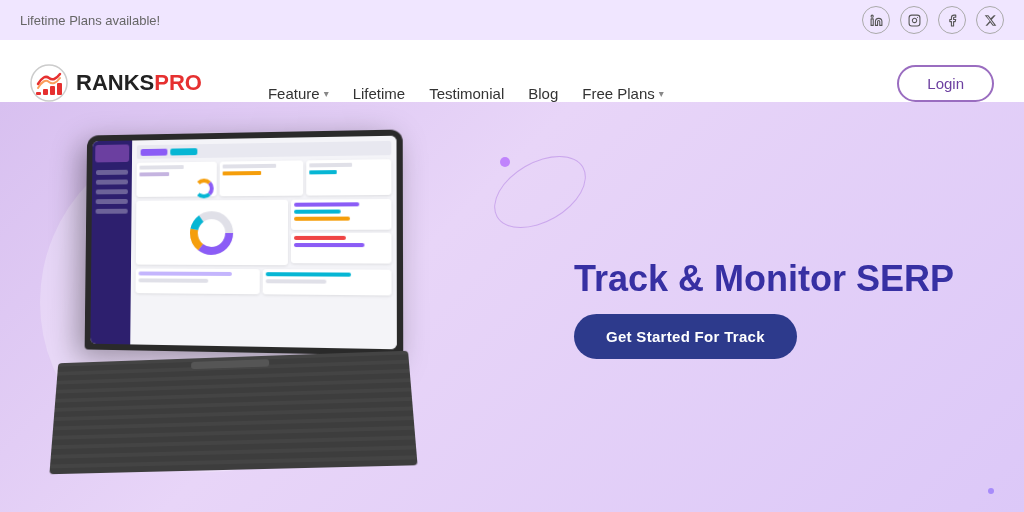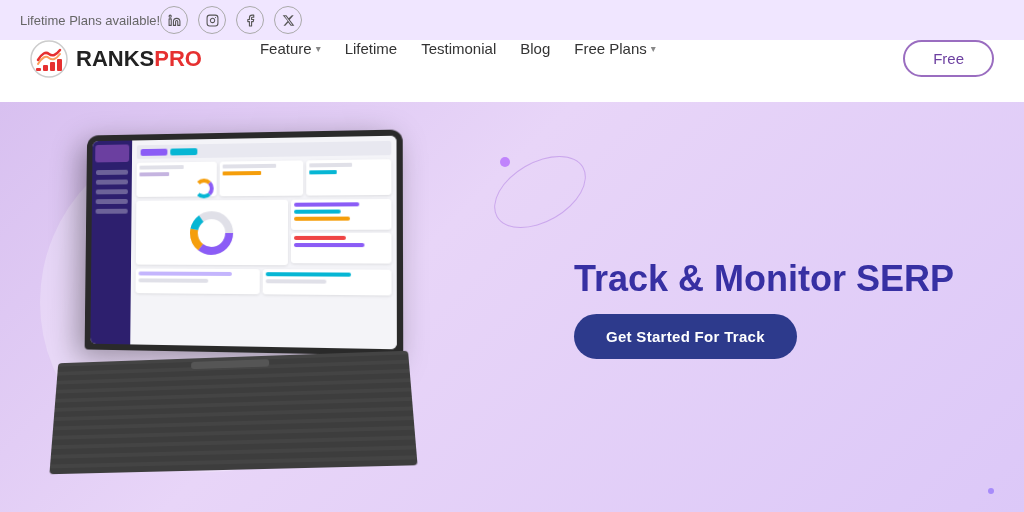--- a/index.html
+++ b/index.html
@@ -13,21 +13,21 @@
     }
 
     
     .top-banner {
       background: #f0e6ff;
       text-align: center;
       padding: 6px 0;
       font-size: 13px;
       color: #666;
       display: flex;
-      justify-content: flex-start;
+      justify-content: space-between;
       align-items: center;
       padding: 6px 20px;
     }
     .social-icons {
       display: flex;
       gap: 10px;
     }
     .social-icon {
       width: 28px;
       height: 28px;
@@ -38,24 +38,24 @@
       justify-content: center;
       font-size: 13px;
       color: #555;
       cursor: pointer;
     }
 
     
     .navbar {
       background: #fff;
       display: flex;
-      align-items: flex-start;
+      align-items: flex-end;
       padding: 0 30px;
       height: 62px;
-      gap: 30px;
+      gap: 38px;
     }
     .logo {
       display: flex;
       align-items: center;
       gap: 8px;
       text-decoration: none;
     }
     .logo-icon {
       width: 38px;
       height: 38px;
@@ -444,21 +444,21 @@
     <a class="nav-link">
       <span>Blog</span>
     </a>
     <a class="nav-link">
       <span>Free Plans</span>
       <span class="nav-chevron">▾</span>
     </a>
   </nav>
 
   <div class="nav-buttons">
-    <button class="btn-login">Free</button>
+    <button class="btn-login">Login</button>
   </div>
 </nav>
 
 <section class="hero">
 
   <div class="circle-bg"></div>
 
   <div class="orbit-ring" style="left: 490px; top: 60px; transform: rotate(-30deg);"></div>
   <div class="orbit-dot" style="left: 500px; top: 55px;"></div>
 

